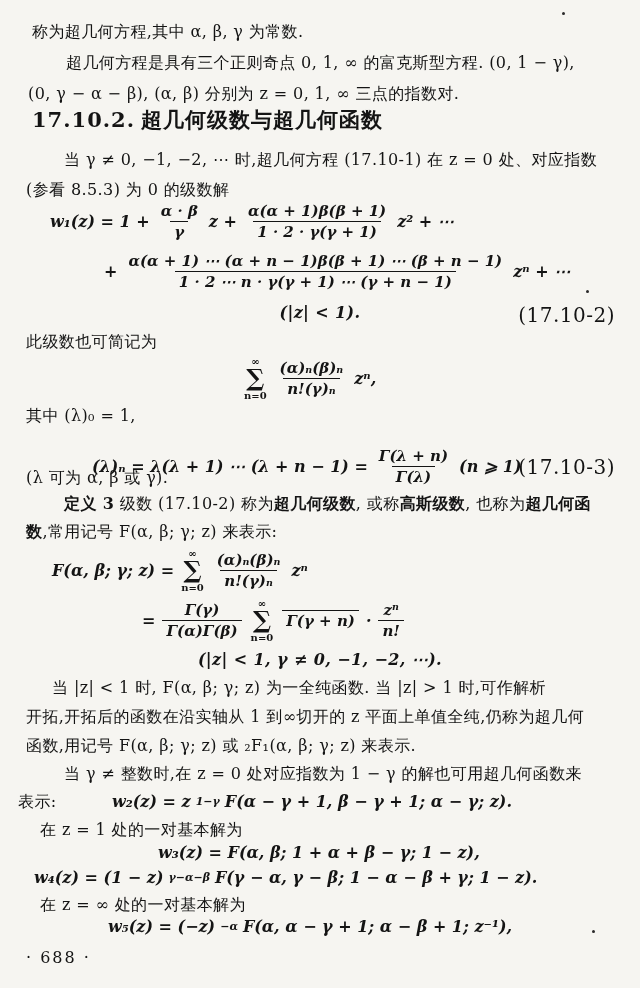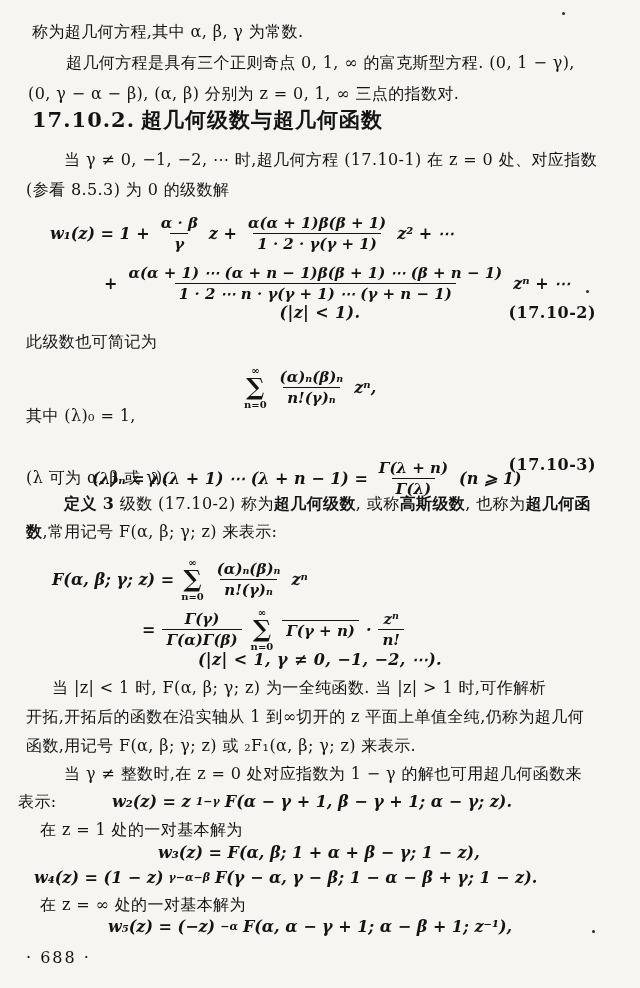--- a/index.html
+++ b/index.html
@@ -36,43 +36,43 @@
     font-style:italic;
     font-weight:bold;
     white-space:nowrap;
   }
   .frac {
     display:inline-flex;
     flex-direction:column;
     align-items:center;
     text-align:center;
     font-size:15px;
-    margin:12px 2px;
+    margin:0 2px;
   }
   .frac .num { padding:0 4px 1px; line-height:1.2; }
   .frac .den { border-top:1.6px solid #141414; padding:1px 4px 0; line-height:1.2; }
   .bigop {
     display:inline-flex;
     flex-direction:column;
     align-items:center;
     line-height:1;
     margin:0 2px;
     font-style:normal;
   }
   .bigop .lim { font-size:10px; line-height:1.1; font-weight:bold; }
   .bigop .sigma { font-size:24px; line-height:0.95; font-weight:bold; }
   .row { position:absolute; left:0; width:640px; text-align:center; }
   .row .cond { font-size:16px; font-style:italic; font-weight:bold; letter-spacing:0.4px;text-align:right; }
   .eqnum {
     position:absolute;
-    right:44px;
+    right:25px;
     top:0;
-    font-size:16px;
+    font-size:20px;
     font-style:normal;
-    font-weight:bold;
+    font-weight:normal;
     letter-spacing:0.5px;
   }
   .rel { position:relative; }
   sup { font-size:11px; font-weight:bold; }
   .footer { position:absolute; font-size:16px; letter-spacing:2px; }
   .speck { position:absolute; background:#2a2a2a; border-radius:50%; }
 </style>
 </head>
 <body>
 

